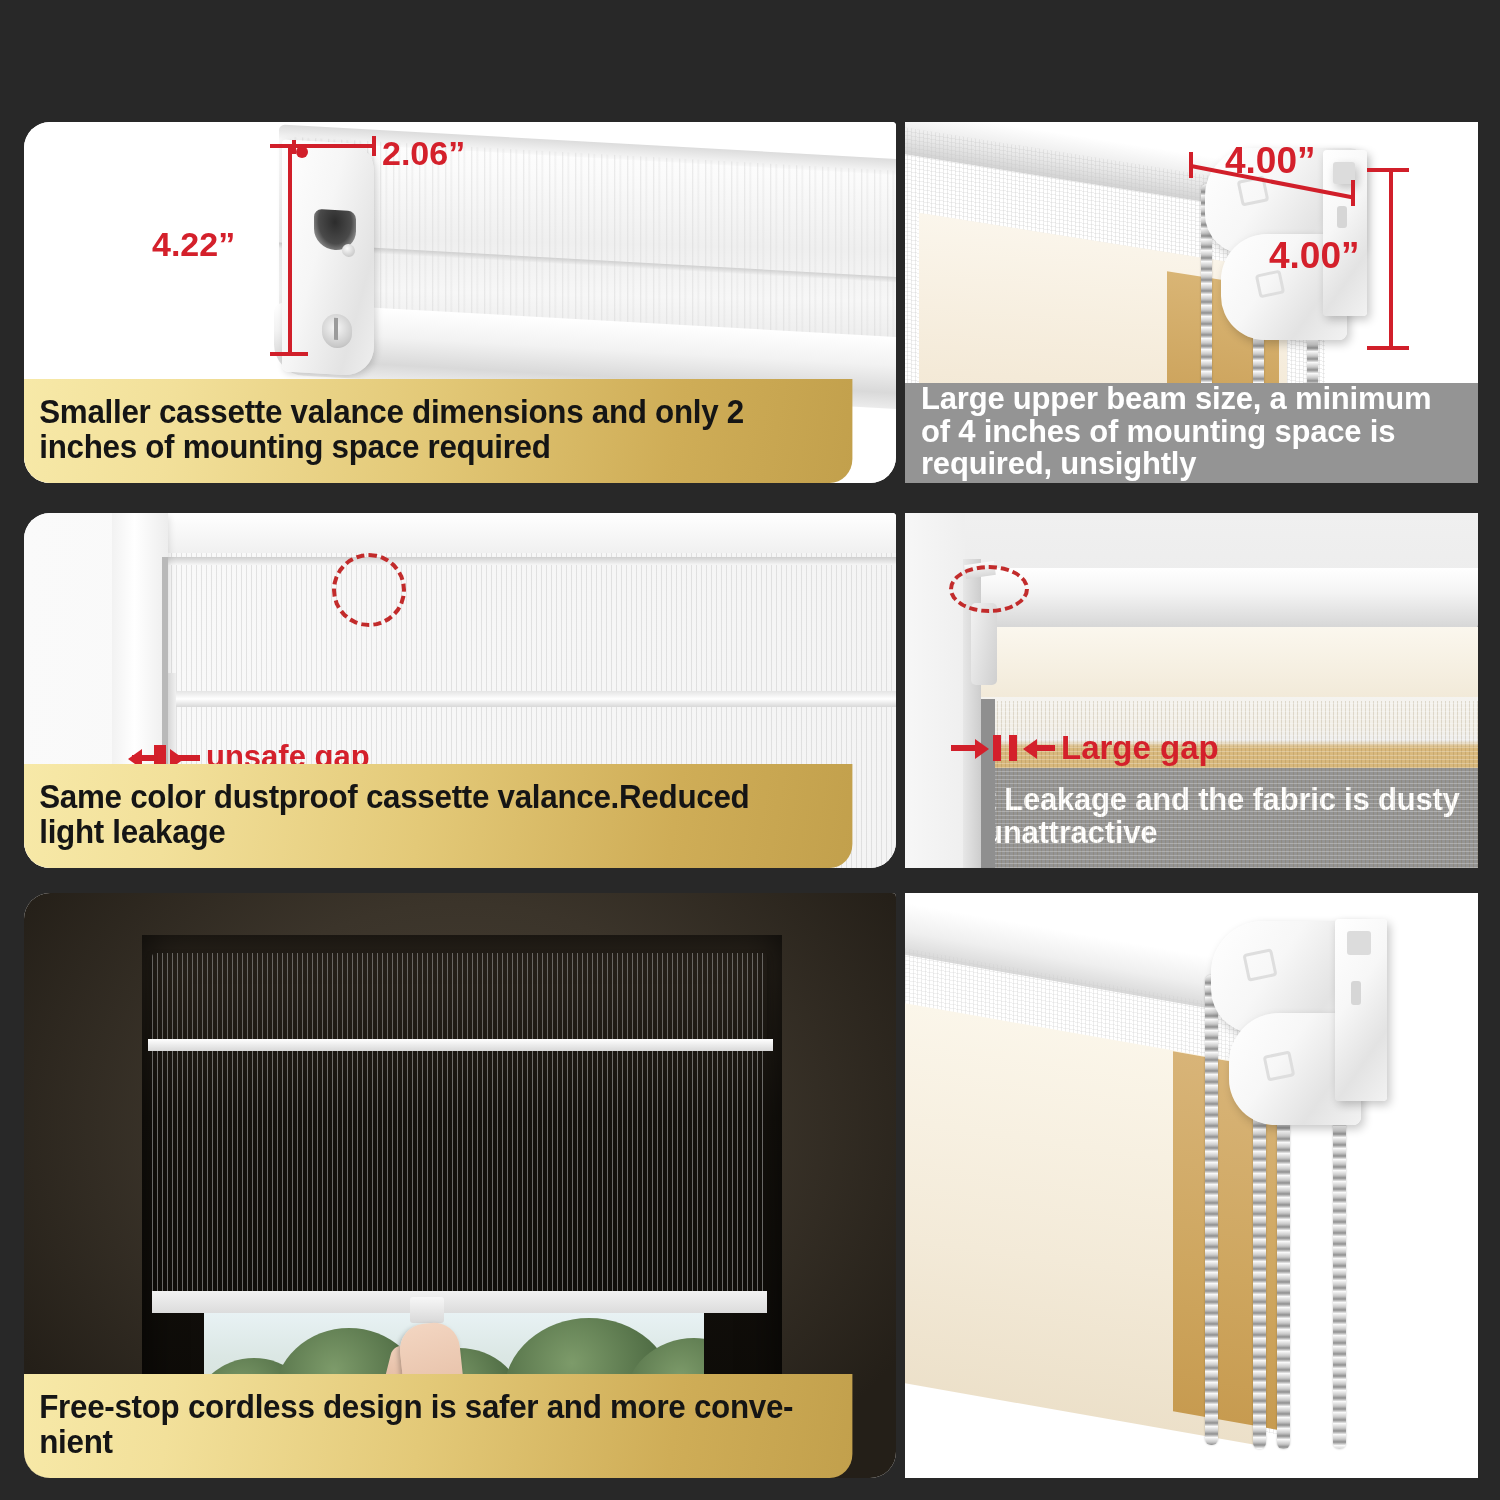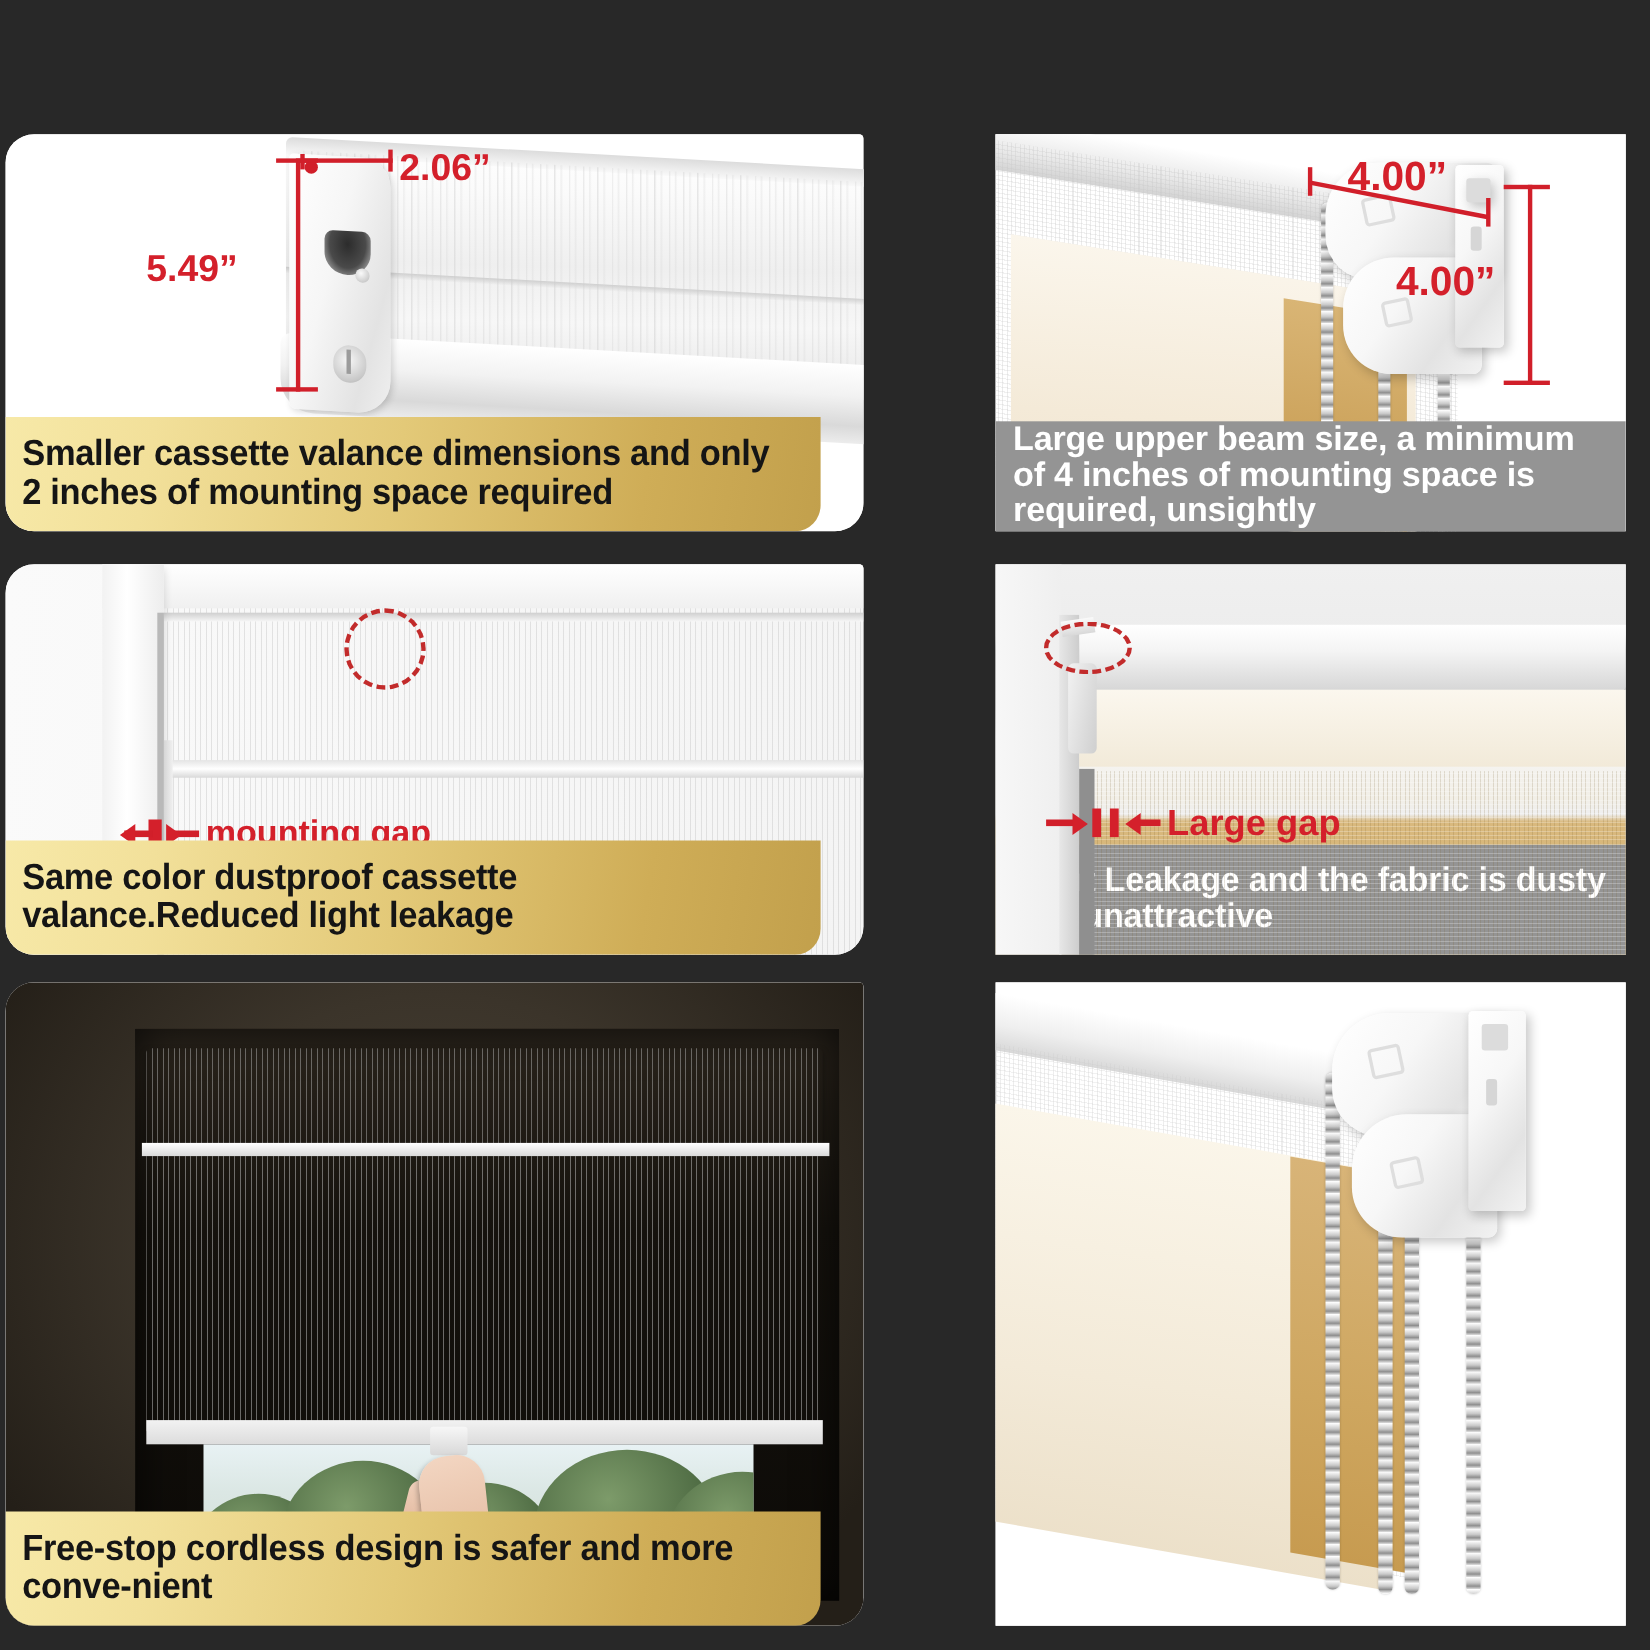--- a/index.html
+++ b/index.html
@@ -17,21 +17,21 @@
     font-size: 62px; font-weight: bold; letter-spacing: -0.5px;
     font-family: "Liberation Sans", sans-serif;
     background: linear-gradient(180deg, #fff0bd 0%, #f3dc93 28%, #e0bf65 60%, #c79b3d 100%);
     -webkit-background-clip: text; background-clip: text;
     -webkit-text-fill-color: transparent; color: #e3c272;
     white-space: nowrap;
   }
 
   
   .panel { position: absolute; overflow: hidden; background: #fff; }
-  .panel.left  { left: 5px;  width: 780px; }
+  .panel.left  { left: 24px;  width: 872px; }
   .panel.right { left: 905px; width: 573px; }
   .panel.r1 { top: 122px; height: 361px; }
   .panel.r2 { top: 513px; height: 355px; }
   .panel.r3 { top: 893px; height: 585px; }
   .panel.left.r1  { border-radius: 26px 4px 26px 26px; }
   .panel.left.r2  { border-radius: 26px 4px 26px 26px; }
   .panel.left.r3  { border-radius: 26px 4px 26px 26px; }
   .panel.right    { border-radius: 0; }
 
   .photo { position: absolute; left: 0; top: 0; right: 0; bottom: 0; overflow: hidden; }
@@ -262,21 +262,21 @@
 
       <div class="dimline" style="left:268px; top:22px; width:84px; height:4px;"></div>
       <div class="dimline" style="left:268px; top:18px; width:4px; height:14px;"></div>
       <div class="dimline" style="left:348px; top:14px; width:4px; height:20px;"></div>
       <div class="arrowdot" style="left:272px; top:24px;"></div>
       <div class="dimtext" style="left:358px; top:12px; font-size:34px;">2.06”</div>
 
       <div class="dimline" style="left:264px; top:22px; width:4px; height:212px;"></div>
       <div class="dimline" style="left:246px; top:22px; width:38px; height:4px;"></div>
       <div class="dimline" style="left:246px; top:230px; width:38px; height:4px;"></div>
-      <div class="dimtext" style="left:128px; top:103px; font-size:34px;">5.49”</div>
+      <div class="dimtext" style="left:128px; top:103px; font-size:34px;">4.22”</div>
     </div>
     <div class="cap gold h2">
       <span class="captext">Smaller cassette valance dimensions and only 2 inches of mounting space required</span>
     </div>
   </div>
 
   <div class="panel right r1">
     <div class="photo">
       <div class="p2-bg"></div>
       <div class="p2-tube"></div>
@@ -322,21 +322,21 @@
       <div style="position:absolute; left:138px; top:44px; width:6px; bottom:0; background:#b9b9b9;"></div>
       <div style="position:absolute; left:144px; top:160px; width:8px; height:110px; background:linear-gradient(90deg,#d6d6d6,#f0f0f0);"></div>
 
       <div class="dashcircle" style="left:308px; top:40px; width:74px; height:74px;"></div>
 
       <div style="position:absolute; left:130px; top:232px; width:12px; height:26px; background:#d4202b;"></div>
       <div class="dimline" style="left:108px; top:242px; width:26px; height:6px;"></div>
       <div style="position:absolute; left:104px; top:236px; width:0; height:0; border-top:10px solid transparent; border-bottom:10px solid transparent; border-right:14px solid #d4202b;"></div>
       <div class="dimline" style="left:150px; top:242px; width:26px; height:6px;"></div>
       <div style="position:absolute; left:146px; top:236px; width:0; height:0; border-top:10px solid transparent; border-bottom:10px solid transparent; border-left:14px solid #d4202b;"></div>
-      <div class="dimtext" style="left:182px; top:226px; font-size:31px;">mounting gap</div>
+      <div class="dimtext" style="left:182px; top:226px; font-size:31px;">unsafe gap</div>
     </div>
     <div class="cap gold h2">
       <span class="captext">Same color dustproof cassette valance.Reduced light leakage</span>
     </div>
   </div>
 
   <div class="panel right r2">
     <div class="photo">
       <div class="p4-bg"></div>
       <div class="p4-tube"></div>

